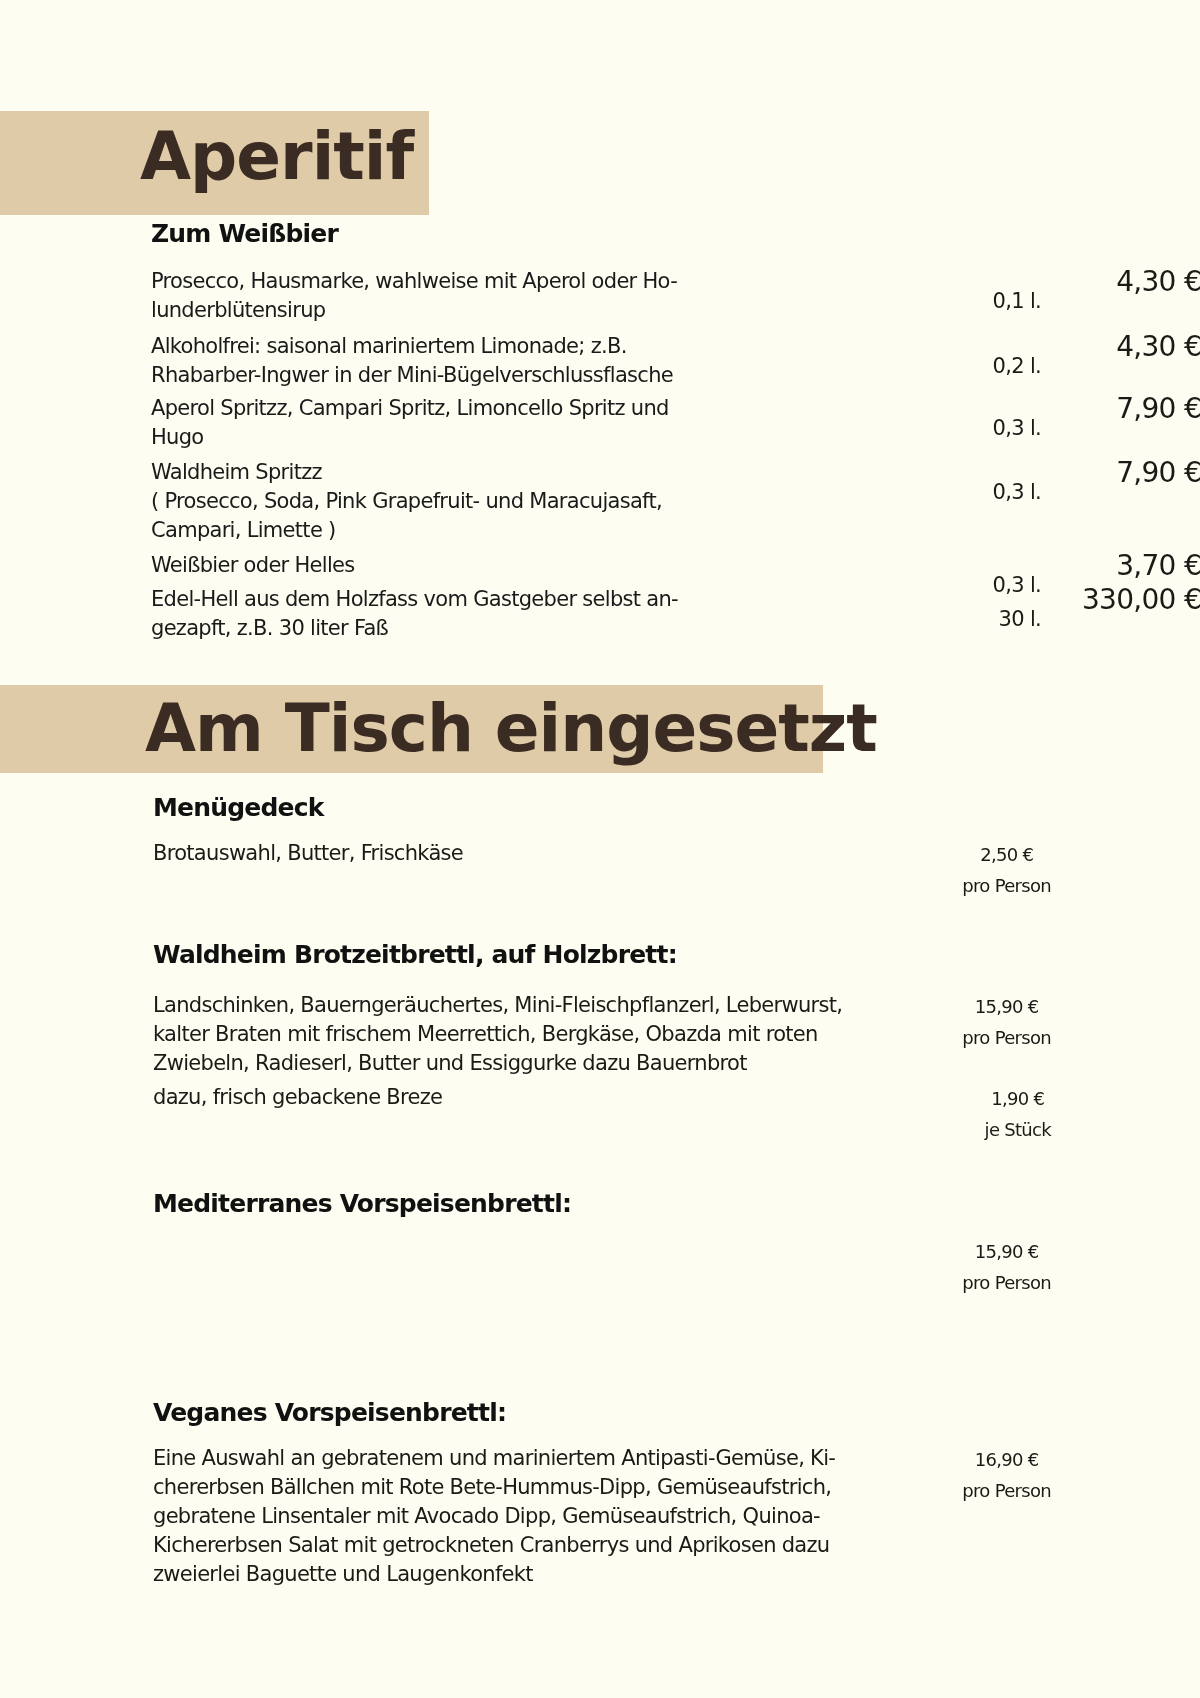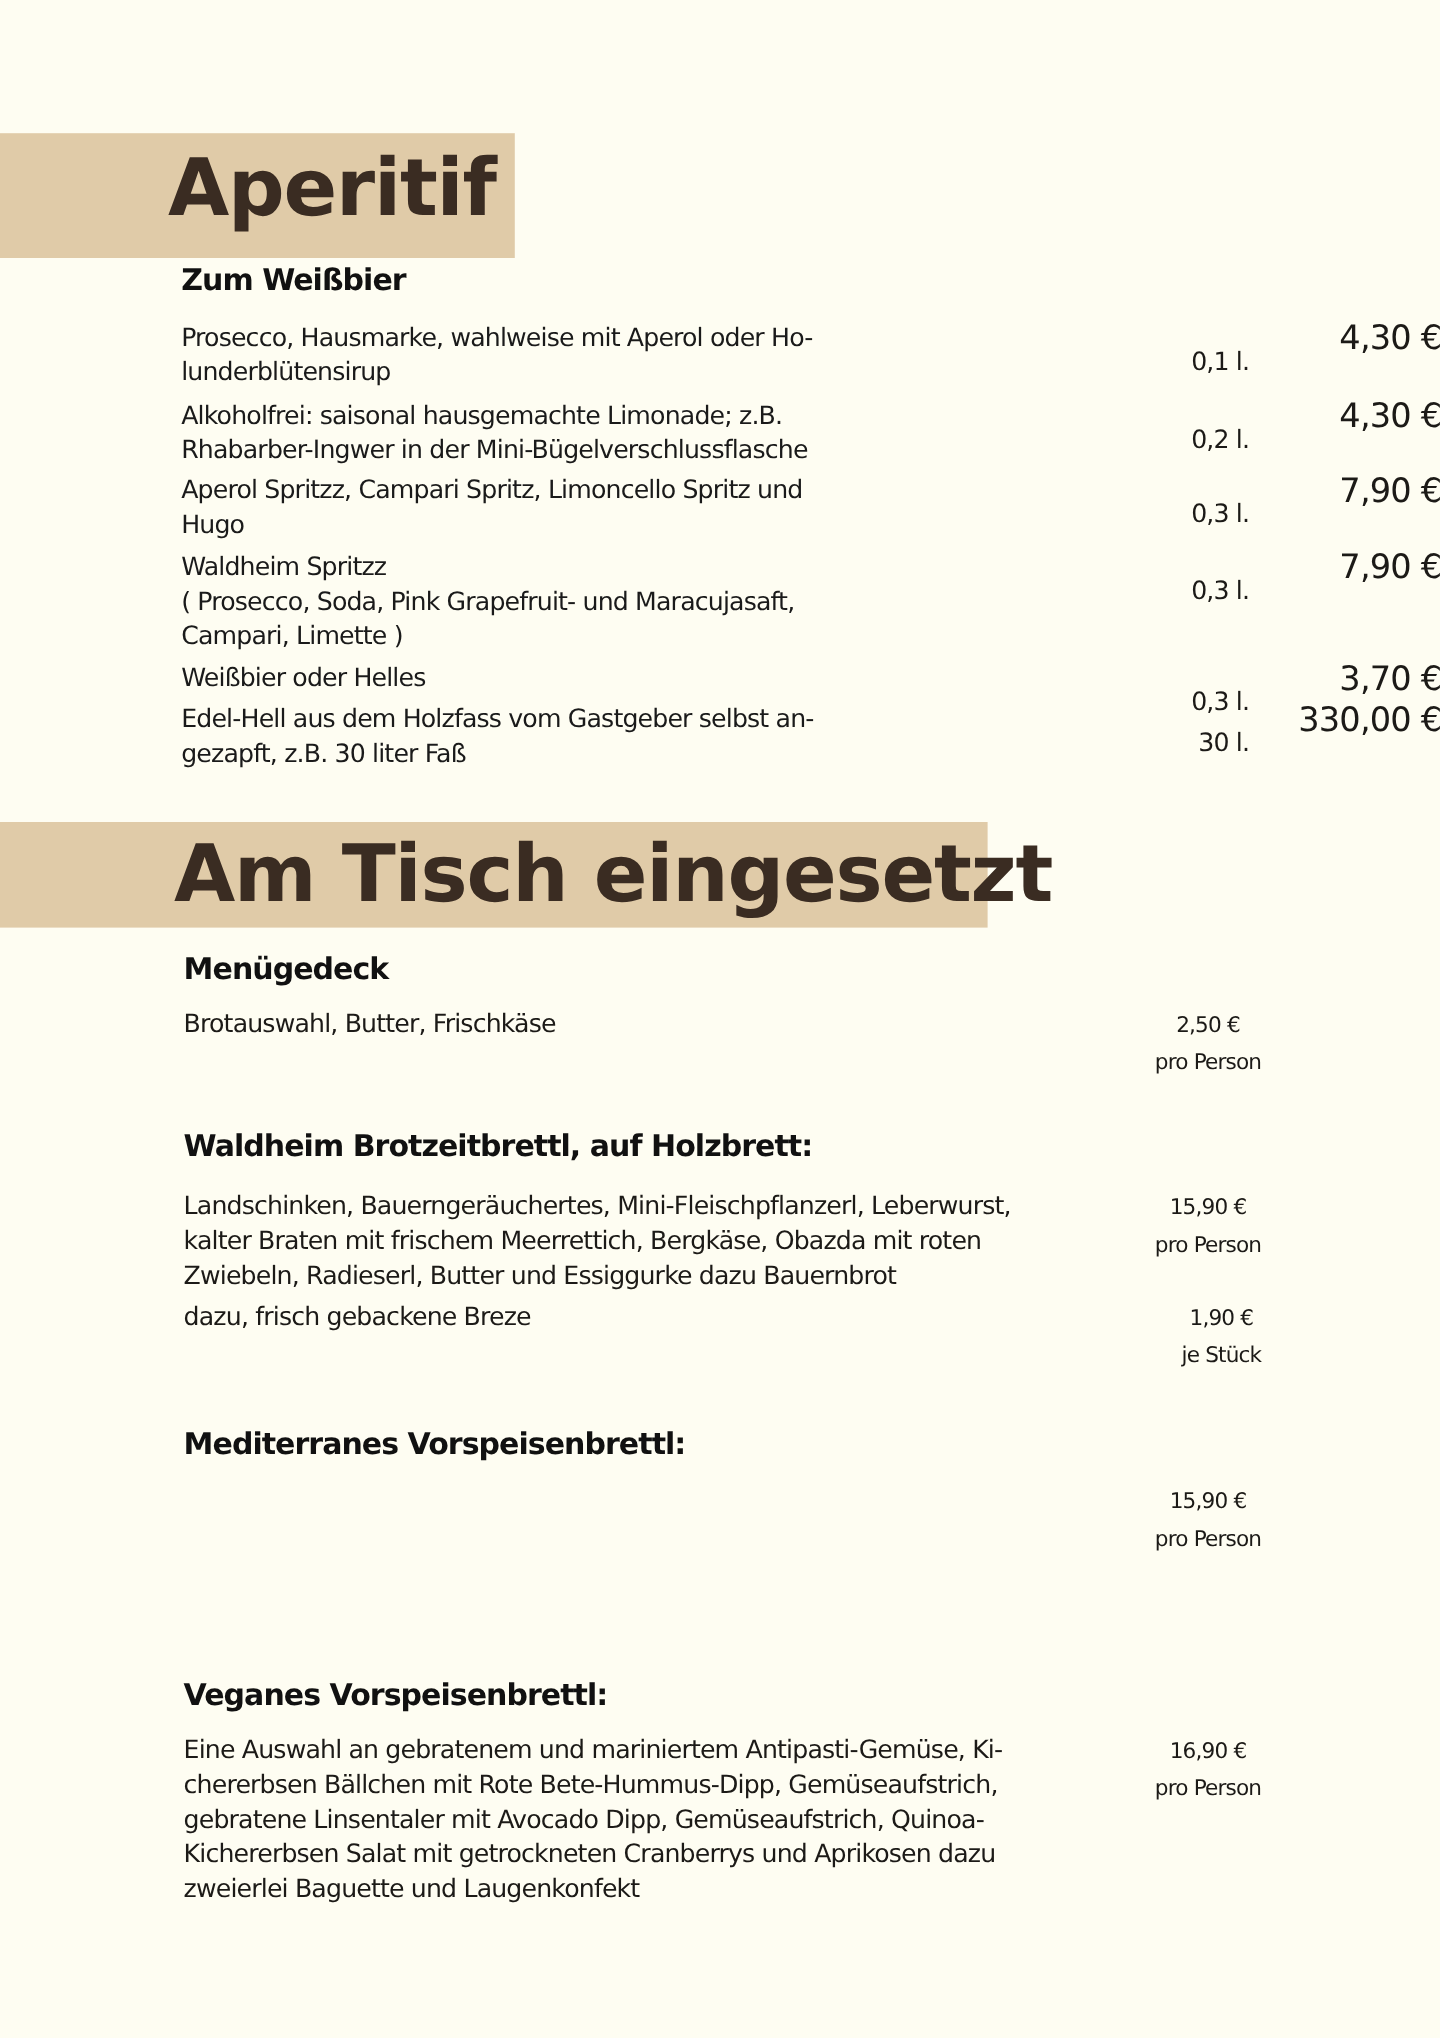--- a/index.html
+++ b/index.html
@@ -72,21 +72,21 @@
 
 <div class="subhead" style="left:151px; top:219px;">Zum Weißbier</div>
 
 <div class="item" style="top:267px;">
   <div class="desc">Prosecco, Hausmarke, wahlweise mit Aperol oder Ho-
 lunderblütensirup</div>
   <div class="vol">0,1 l.</div>
   <div class="price">4,30 €</div>
 </div>
 <div class="item" style="top:332px;">
-  <div class="desc">Alkoholfrei: saisonal hausgemachte Limonade; z.B.
+  <div class="desc">Alkoholfrei: saisonal mariniertem Limonade; z.B.
 Rhabarber-Ingwer in der Mini-Bügelverschlussflasche</div>
   <div class="vol">0,2 l.</div>
   <div class="price">4,30 €</div>
 </div>
 <div class="item" style="top:394px;">
   <div class="desc">Aperol Spritzz, Campari Spritz, Limoncello Spritz und
 Hugo</div>
   <div class="vol">0,3 l.</div>
   <div class="price">7,90 €</div>
 </div>

